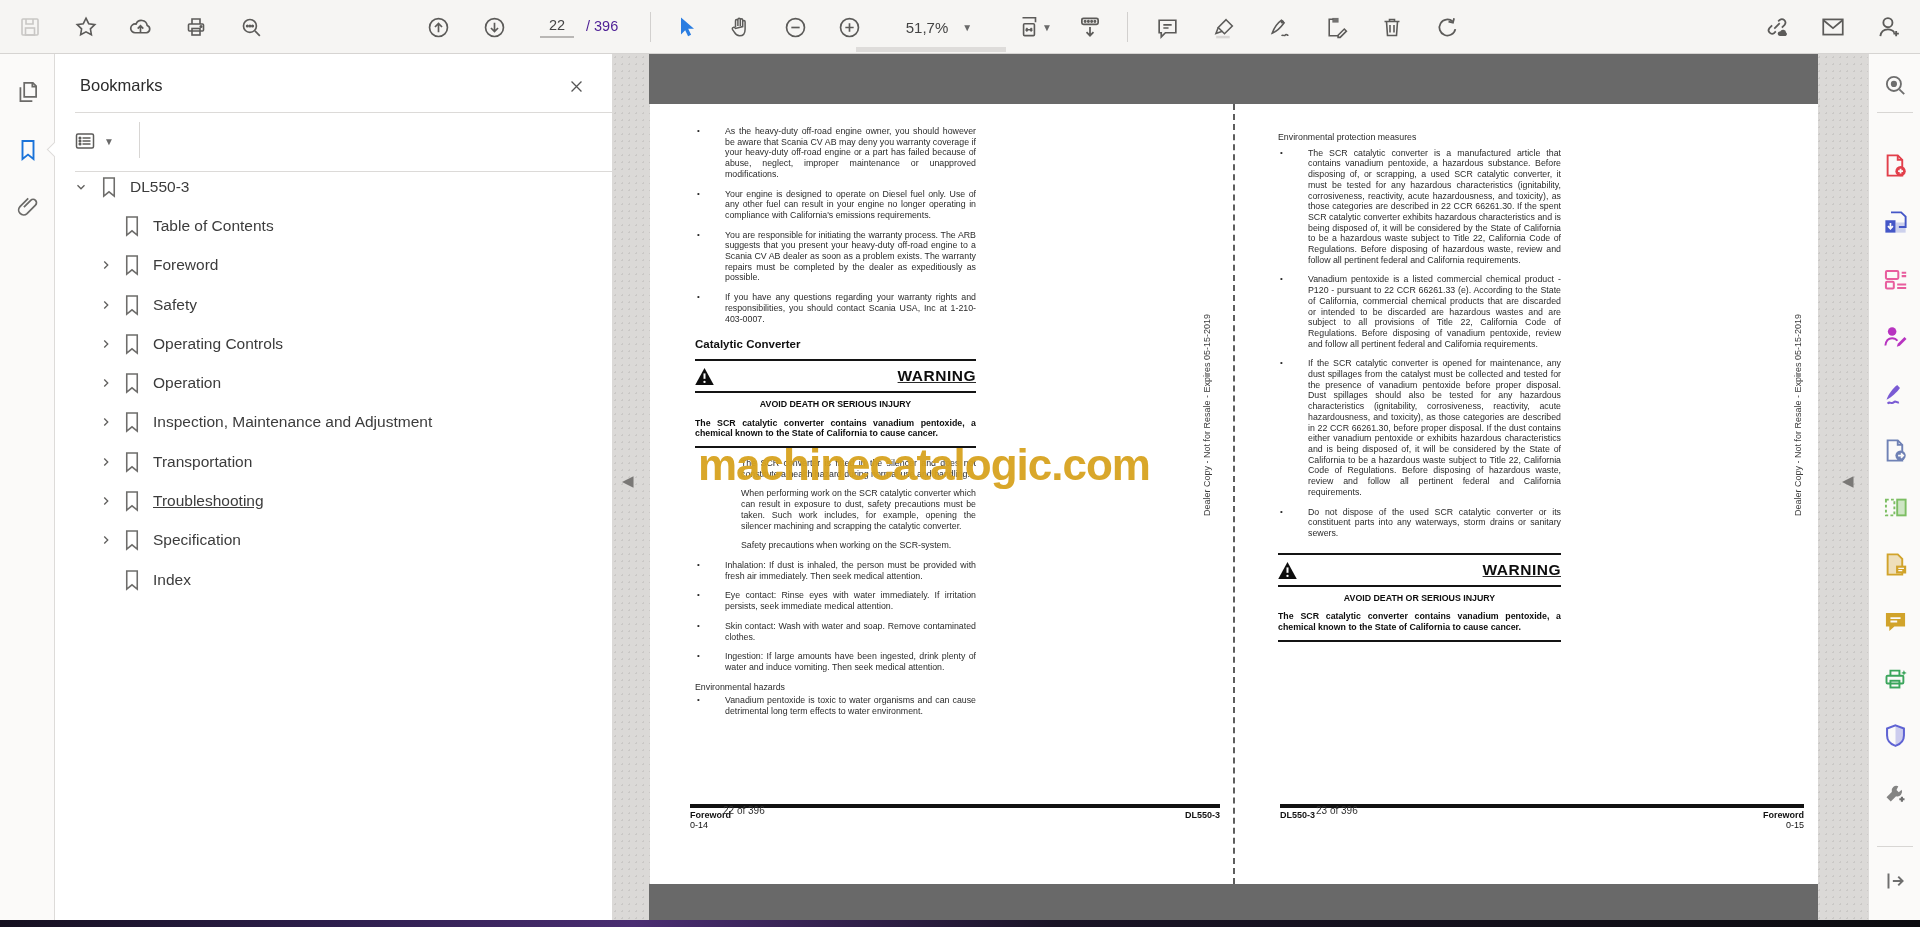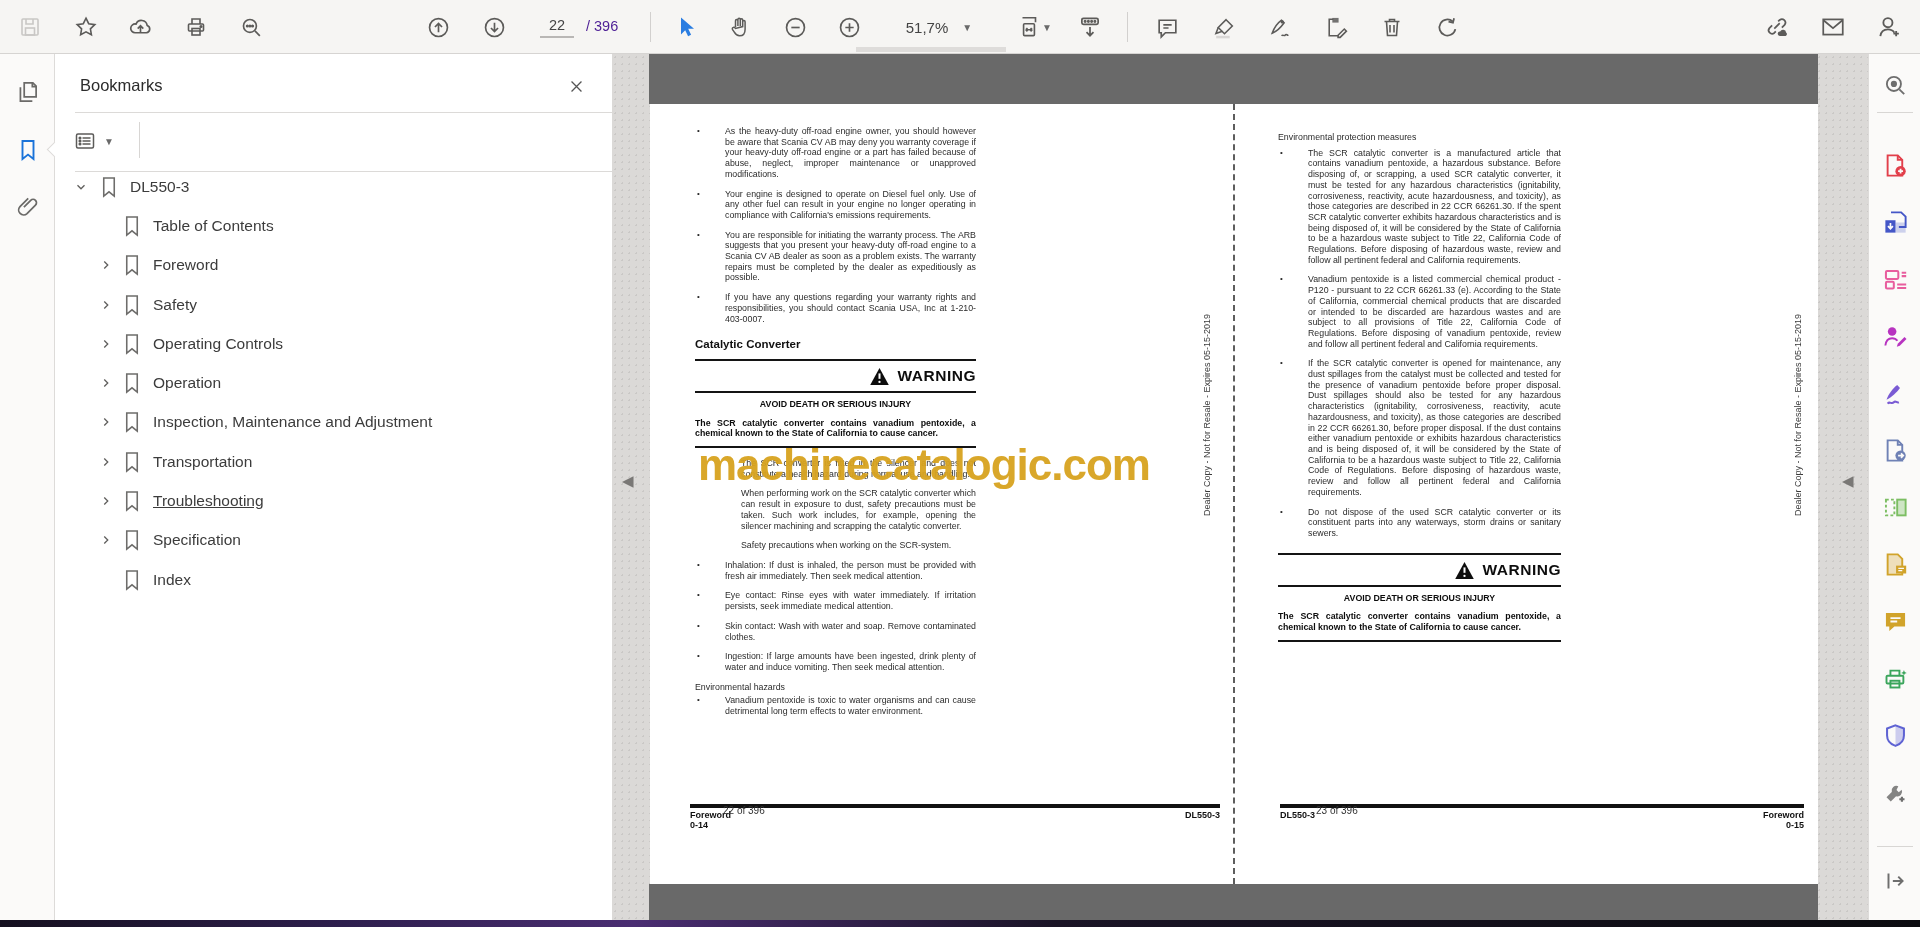--- a/index.html
+++ b/index.html
@@ -65,35 +65,35 @@
   
   .col { position:absolute; width:281px; font-size:8.8px; line-height:10.7px; color:#2b2b2b; }
   .col p { text-align:justify; margin-bottom:9px;margin-left:46px; }
   .blt { display:flex; margin-bottom:9px; }
   .blt .dot { width:14px; flex:0 0 14px; font-size:8px; padding-left:2px; }
   .blt .btxt { flex:1; margin-left:16px; text-align:justify; }
   .pg-h1 { font-weight:bold; font-size:11.5px; color:#111; margin:15px 0 9px 0; }
   .pg-h2 { margin-bottom:3px; }
   .warnbox { margin:0 0 10px 0; }
   .wrule { border-top:2px solid #141414; }
-  .warn-title { display:flex; align-items:center; justify-content:flex-end; gap:9px; padding:7px 0 6px 0; }
+  .warn-title { display:flex; align-items:center; justify-content:space-between; gap:9px; padding:7px 0 6px 0;text-decoration:underline; }
   .warn-title span { font-weight:bold; font-size:15.5px; letter-spacing:0.5px; color:#0d0d0d; }
   .warn-sub { text-align:center; font-weight:bold; font-size:8.8px; color:#0d0d0d; padding:6px 0 5px 0; }
   .warn-body { font-weight:bold; text-align:justify; color:#0d0d0d; padding:3px 0 7px 0; }
   .env-h { margin-bottom:3px; }
 
   .side-text { position:absolute; width:292px; text-align:center; font-size:9px; color:#3a3a3a;
                transform:rotate(-90deg); white-space:nowrap; }
   .watermark { position:absolute; left:48px; top:336px; font-size:44px; font-weight:bold;
                color:#D8A31F; letter-spacing:-1px; white-space:nowrap; z-index:6; opacity:0.95; }
 
   .pfoot { position:absolute; top:700px; width:530px; }
   .pfoot .fbar { height:4px; background:#111; }
   .pfoot .frow { display:flex; justify-content:space-between; font-weight:bold; font-size:9px; color:#111; margin-top:2px; }
-  .pfoot .fref { font-weight:bold; font-size:9px; color:#111; }
+  .pfoot .fref { font-weight:normal; font-size:9px; color:#111; }
   .pg-indicator { position:absolute; top:701px; font-size:10px; color:#333; }
 
   
   .toolstrip { position:absolute; left:1868px; top:54px; width:52px; height:866px;
                background:#fbfaf9; border-left:1px solid #dddbd9; z-index:10; }
   .ts-btn { position:absolute; left:11px; width:30px; height:30px; display:flex;
             align-items:center; justify-content:center; cursor:pointer; }
   .ts-div { position:absolute; left:8px; width:36px; height:1px; background:#d8d6d4; }
 
   

